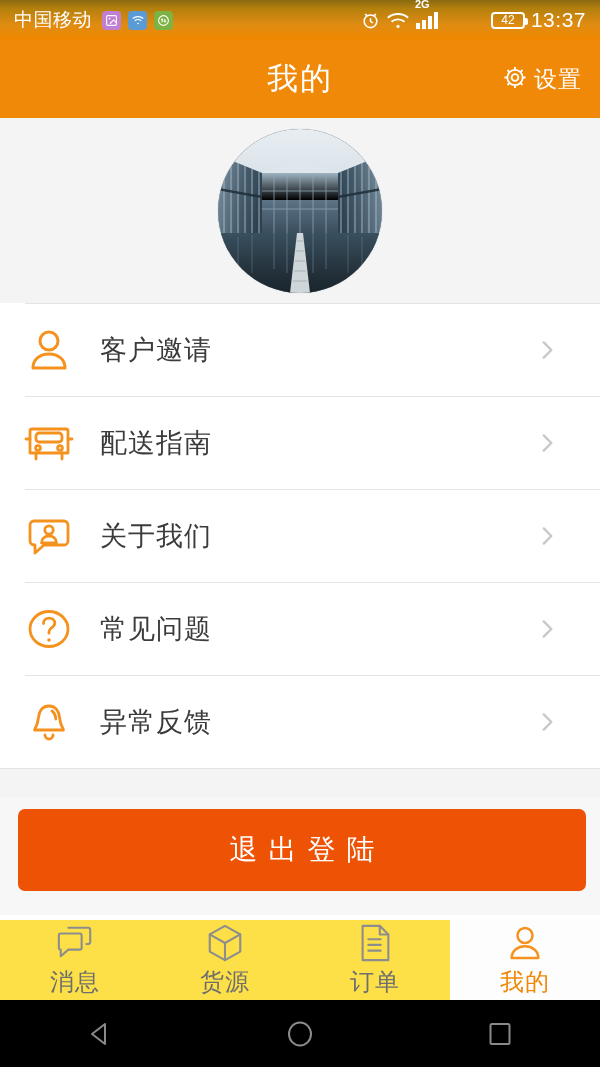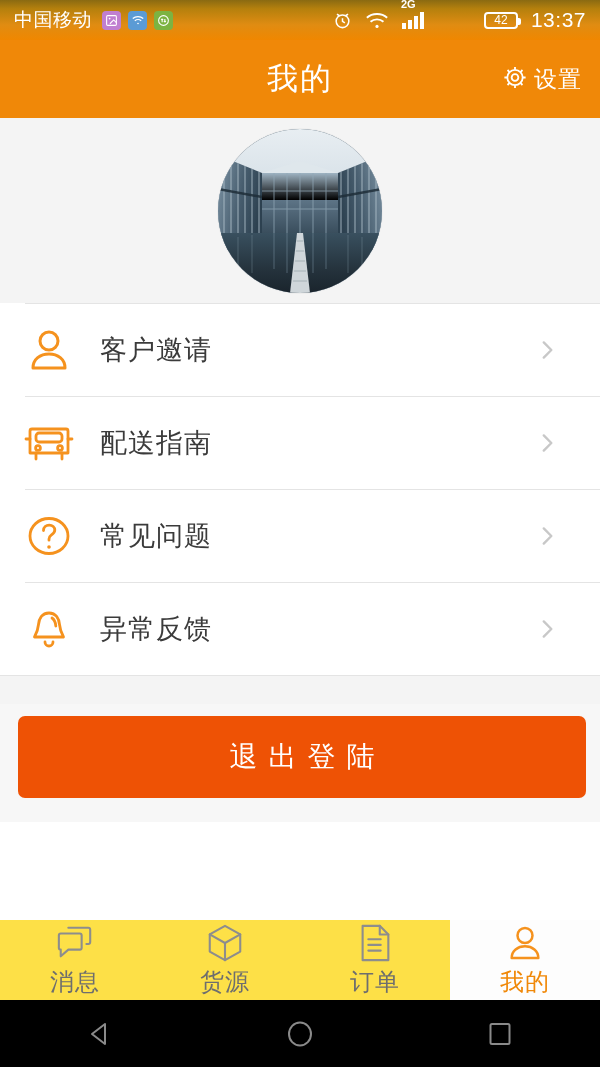--- a/index.html
+++ b/index.html
@@ -38,21 +38,21 @@
   .tray-badge {
     width: 19px; height: 19px;
     border-radius: 4px;
     display: flex; align-items: center; justify-content: center;
   }
   .tray-badge svg { display: block; }
   .sb-right {
     margin-left: auto;
     display: flex;
     align-items: center;
-    gap: 13px;
+    gap: 6px;
   }
   .sb-right svg { display: block; }
   .battery {
     position: relative;
     width: 34px; height: 17px;
     border: 2px solid #fff;
     border-radius: 4px;
     display: flex; align-items: center; justify-content: center;
     box-sizing: border-box;
     margin-left: 47px;
@@ -422,20 +422,35 @@
         </svg>
       </span>
       <span class="row-label">配送指南</span>
       <span class="chev">
         <svg width="26" height="26" viewBox="0 0 24 24" fill="none" stroke="#c8c8c8" stroke-width="2.2" stroke-linecap="round" stroke-linejoin="round">
             <path d="M9 5l7 7-7 7"></path>
           </svg>
       </span>
     </div>
 
+    <div class="menu-row">
+      <span class="icon-wrap">
+        <svg width="48" height="48" viewBox="0 0 48 48" fill="none" stroke="#f5921e" stroke-width="2.8" stroke-linejoin="round" stroke-linecap="round">
+          <path d="M9 9h30a4 4 0 014 4v16a4 4 0 01-4 4H19l-9 8v-8h-1a4 4 0 01-4-4V13a4 4 0 014-4z"></path>
+          <circle cx="24" cy="18" r="4.2"></circle>
+          <path d="M16.5 31c0-4.4 3.5-7 7.5-7s7.5 2.6 7.5 7z"></path>
+        </svg>
+      </span>
+      <span class="row-label">关于我们</span>
+      <span class="chev">
+        <svg width="26" height="26" viewBox="0 0 24 24" fill="none" stroke="#c8c8c8" stroke-width="2.2" stroke-linecap="round" stroke-linejoin="round">
+            <path d="M9 5l7 7-7 7"></path>
+          </svg>
+      </span>
+    </div>
 
     <div class="menu-row">
       <span class="icon-wrap">
         <svg width="48" height="48" viewBox="0 0 48 48" fill="none" stroke="#f5921e" stroke-width="2.8" stroke-linecap="round" stroke-linejoin="round">
           <ellipse cx="24" cy="24" rx="19" ry="17.5"></ellipse>
           <path d="M18.5 18.5c0-3.3 2.6-5.4 5.7-5.4 3.2 0 5.6 2 5.6 5 0 2.6-1.8 3.8-3.6 5-1.5 1-2.2 2-2.2 3.9v1.2"></path>
           <circle cx="24" cy="35" r="1.8" fill="#f5921e" stroke="none"></circle>
         </svg>
       </span>
       <span class="row-label">常见问题</span>

